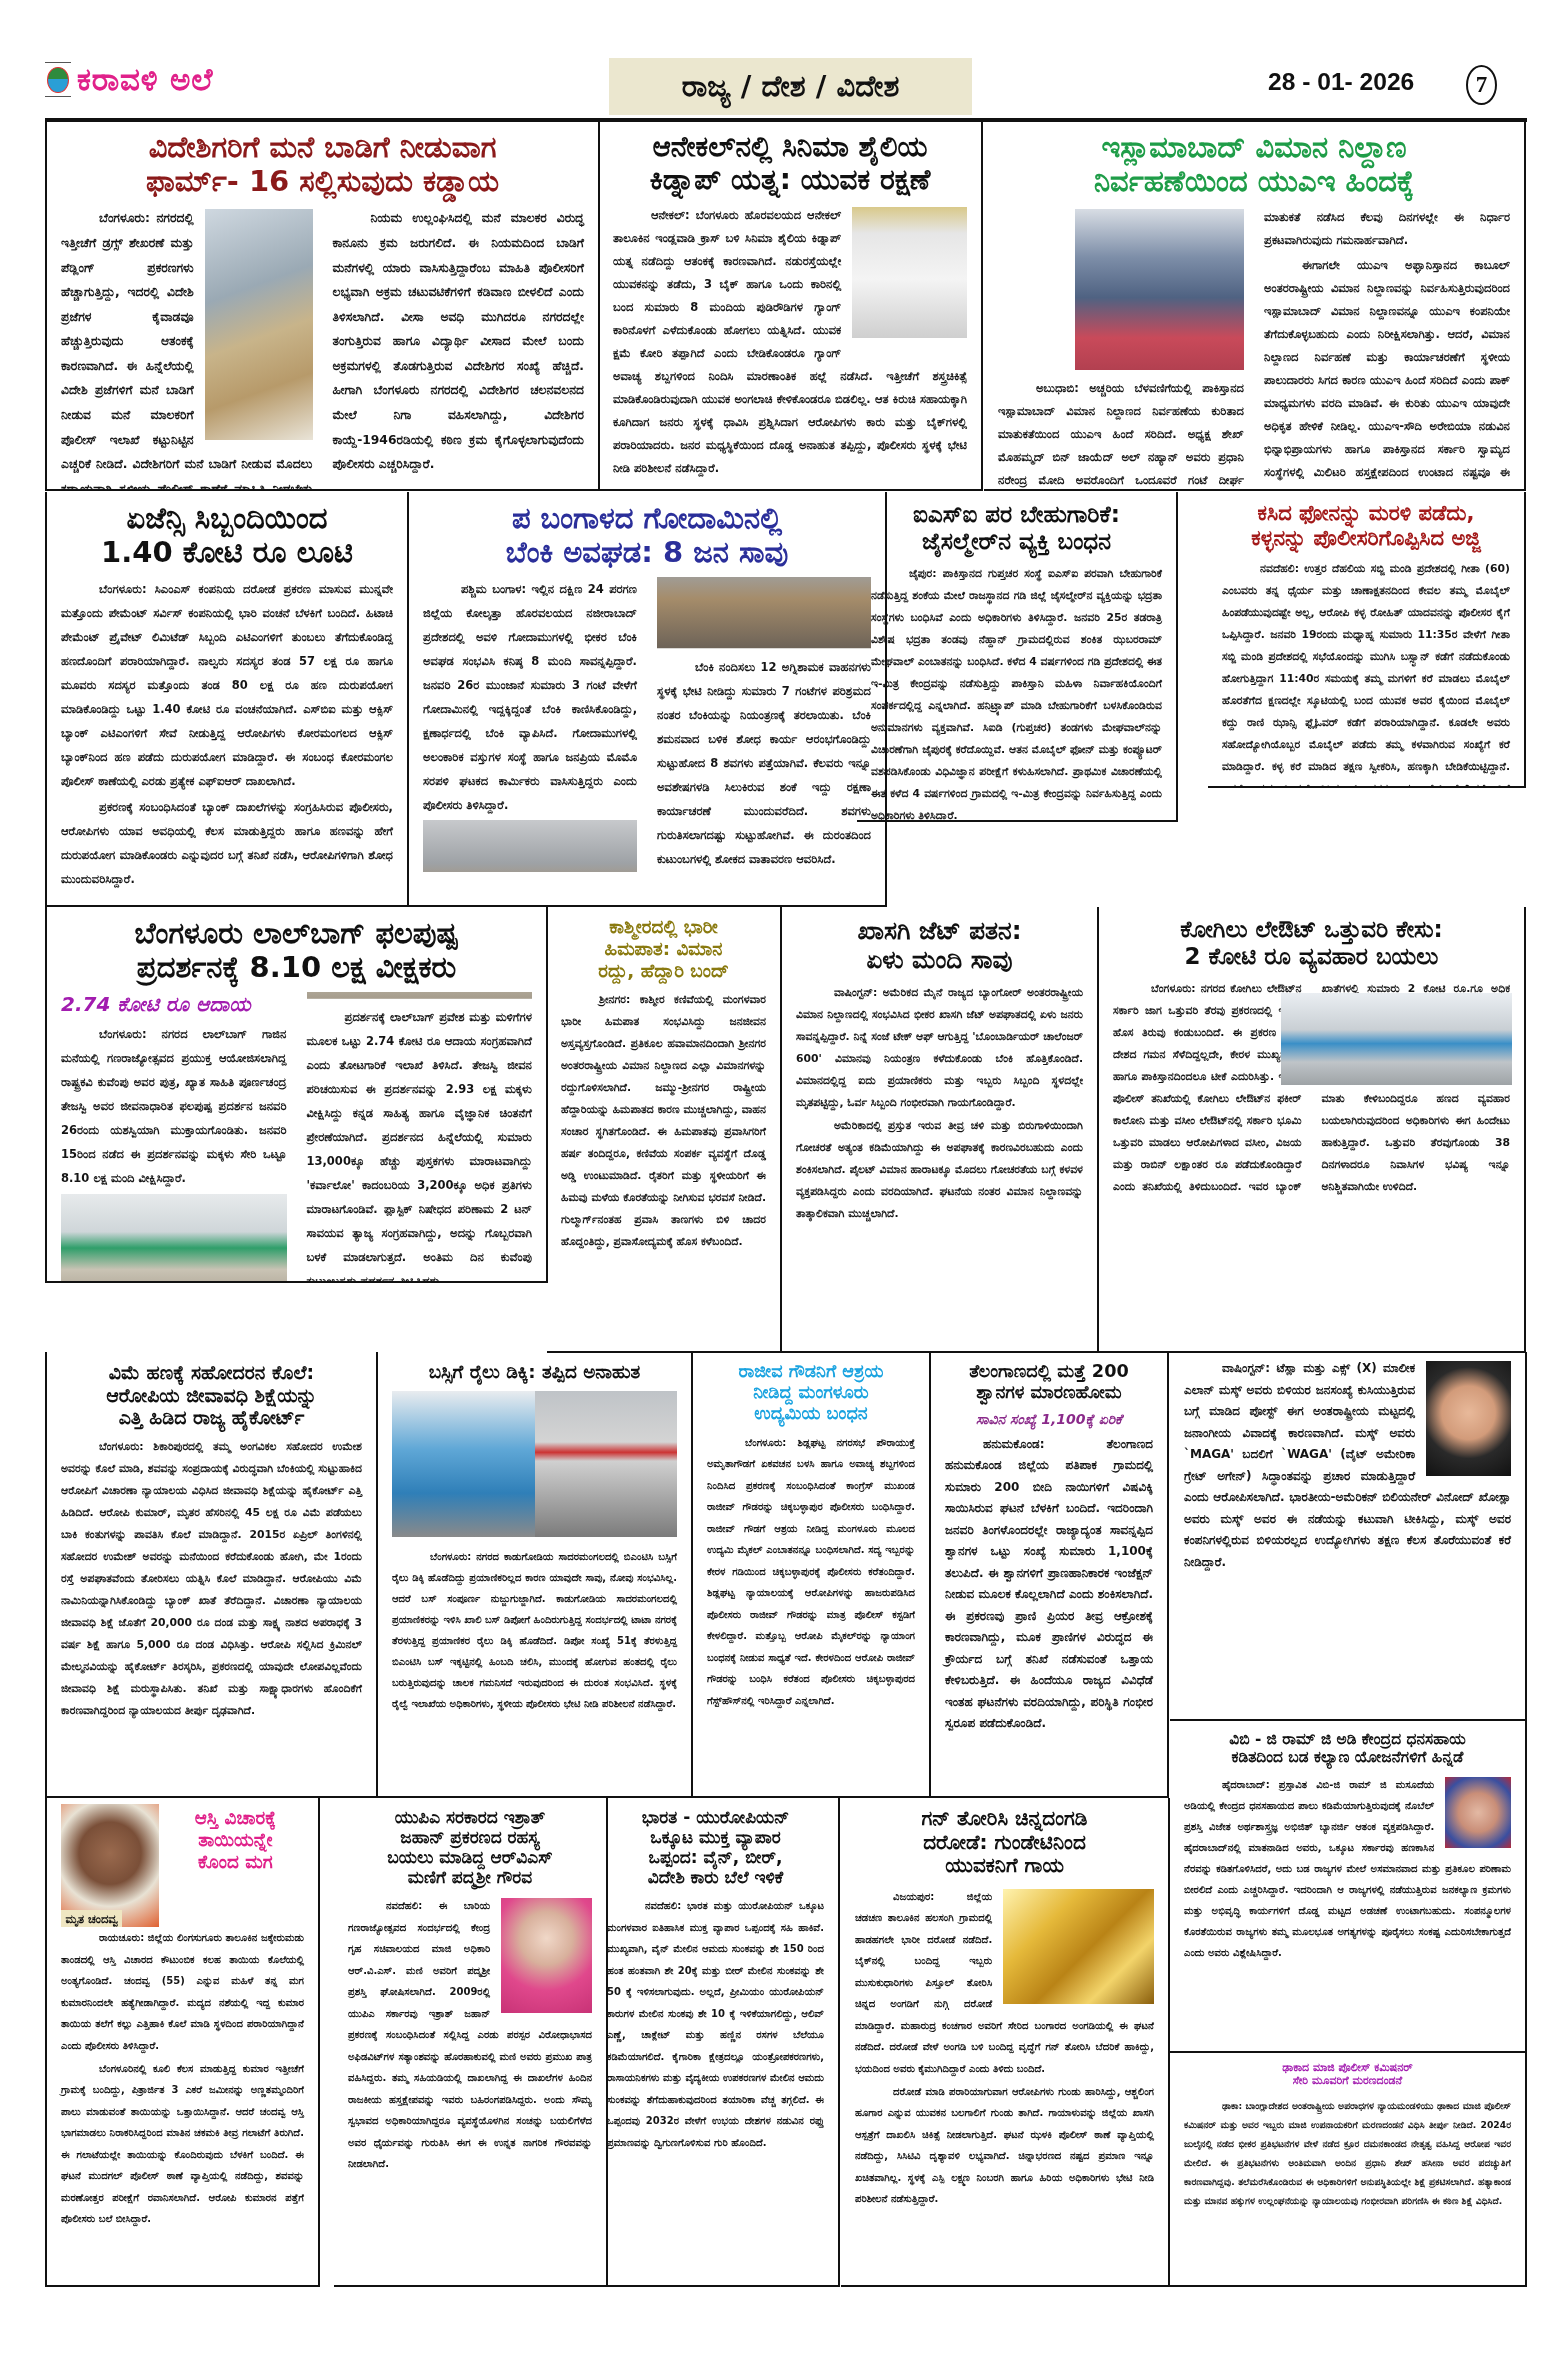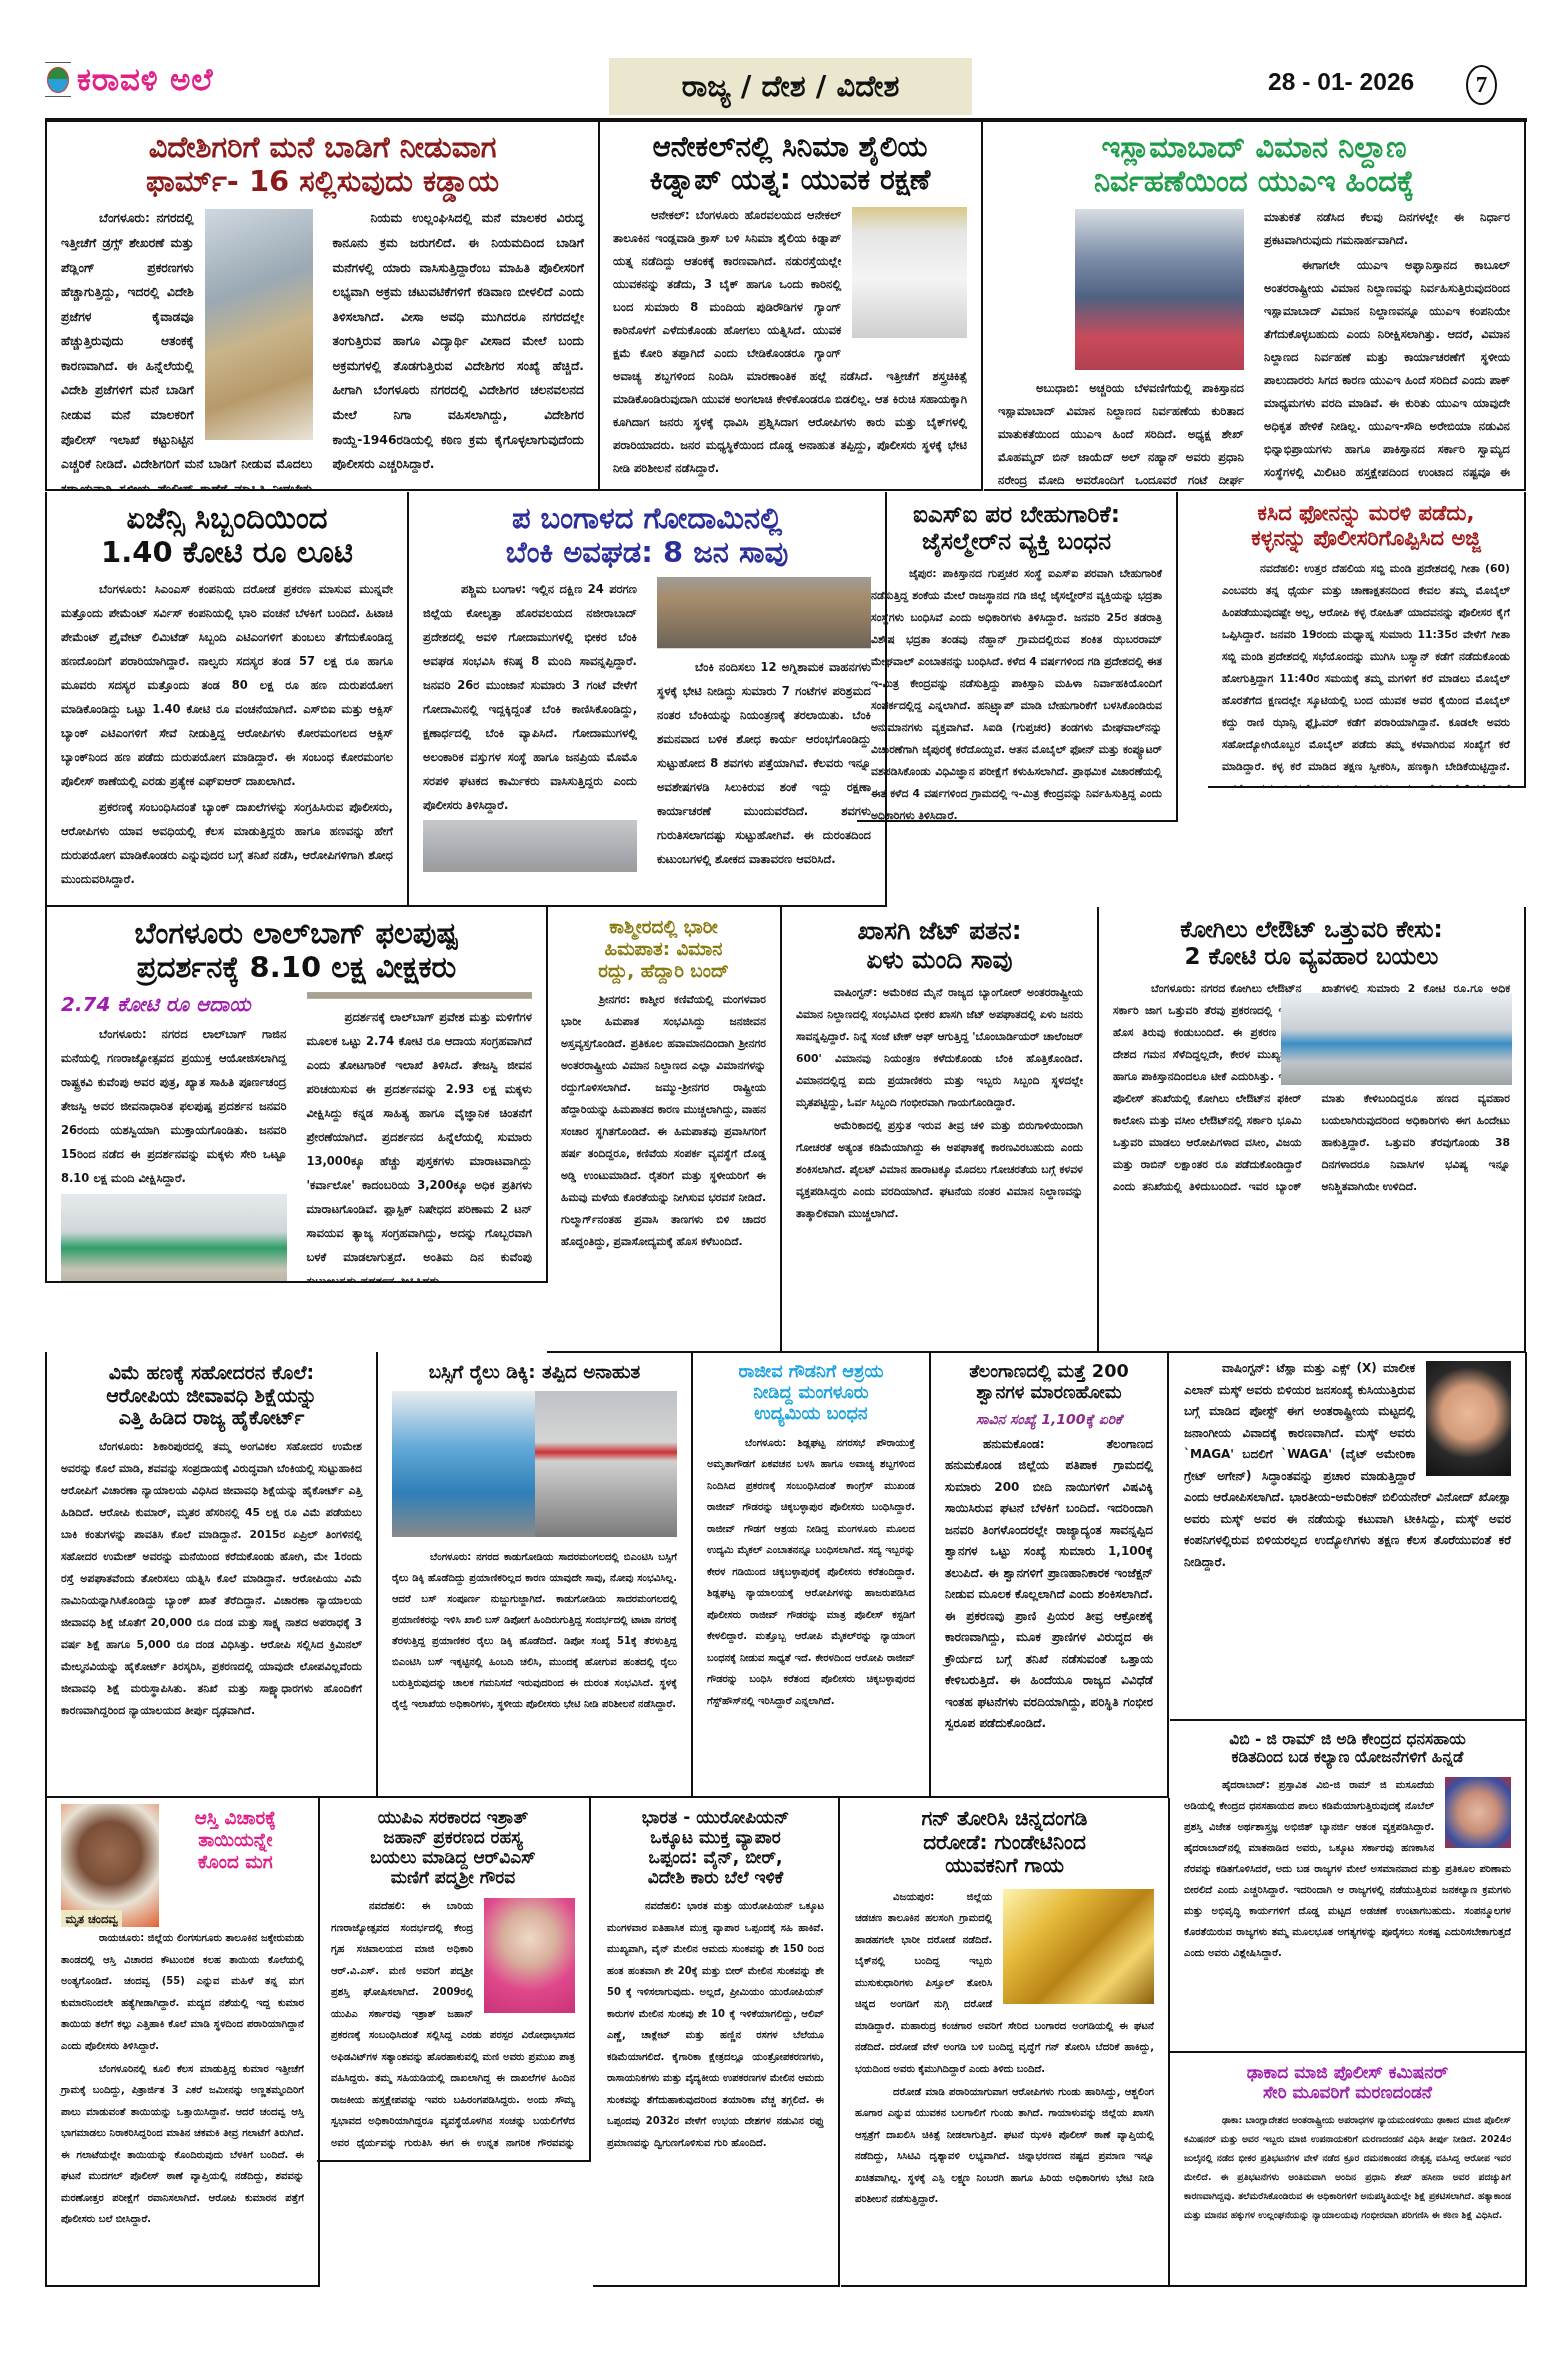--- a/index.html
+++ b/index.html
@@ -255,21 +255,21 @@
       <div>ತಾಯಿಯನ್ನೇ</div>
       <div>ಕೊಂದ ಮಗ</div>
     </div>
   </div>
   <div class="body" style="font-size:10px; line-height:21.5px;">
     <p>ರಾಯಚೂರು: ಜಿಲ್ಲೆಯ ಲಿಂಗಸುಗೂರು ತಾಲೂಕಿನ ಜಕ್ಕೇರುಮಡು ತಾಂಡದಲ್ಲಿ ಆಸ್ತಿ ವಿಚಾರದ ಕೌಟುಂಬಿಕ ಕಲಹ ತಾಯಿಯ ಕೊಲೆಯಲ್ಲಿ ಅಂತ್ಯಗೊಂಡಿದೆ. ಚಂದವ್ವ (55) ಎನ್ನುವ ಮಹಿಳೆ ತನ್ನ ಮಗ ಕುಮಾರನಿಂದಲೇ ಹತ್ಯೆಗೀಡಾಗಿದ್ದಾರೆ. ಮದ್ಯದ ನಶೆಯಲ್ಲಿ ಇದ್ದ ಕುಮಾರ ತಾಯಿಯ ತಲೆಗೆ ಕಲ್ಲು ಎತ್ತಿಹಾಕಿ ಕೊಲೆ ಮಾಡಿ ಸ್ಥಳದಿಂದ ಪರಾರಿಯಾಗಿದ್ದಾನೆ ಎಂದು ಪೊಲೀಸರು ತಿಳಿಸಿದ್ದಾರೆ.</p>
     <p>ಬೆಂಗಳೂರಿನಲ್ಲಿ ಕೂಲಿ ಕೆಲಸ ಮಾಡುತ್ತಿದ್ದ ಕುಮಾರ ಇತ್ತೀಚೆಗೆ ಗ್ರಾಮಕ್ಕೆ ಬಂದಿದ್ದು, ಪಿತ್ರಾರ್ಜಿತ 3 ಎಕರೆ ಜಮೀನನ್ನು ಅಣ್ಣತಮ್ಮಂದಿರಿಗೆ ಪಾಲು ಮಾಡುವಂತೆ ತಾಯಿಯನ್ನು ಒತ್ತಾಯಿಸಿದ್ದಾನೆ. ಆದರೆ ಚಂದವ್ವ ಆಸ್ತಿ ಭಾಗಮಾಡಲು ನಿರಾಕರಿಸಿದ್ದರಿಂದ ಮಾತಿನ ಚಕಮಕಿ ತೀವ್ರ ಗಲಾಟೆಗೆ ತಿರುಗಿದೆ. ಈ ಗಲಾಟೆಯಲ್ಲೇ ತಾಯಿಯನ್ನು ಕೊಂದಿರುವುದು ಬೆಳಕಿಗೆ ಬಂದಿದೆ. ಈ ಘಟನೆ ಮುದಗಲ್ ಪೊಲೀಸ್ ಠಾಣೆ ವ್ಯಾಪ್ತಿಯಲ್ಲಿ ನಡೆದಿದ್ದು, ಶವವನ್ನು ಮರಣೋತ್ತರ ಪರೀಕ್ಷೆಗೆ ರವಾನಿಸಲಾಗಿದೆ. ಆರೋಪಿ ಕುಮಾರನ ಪತ್ತೆಗೆ ಪೊಲೀಸರು ಬಲೆ ಬೀಸಿದ್ದಾರೆ.</p>
   </div>
 </div>
 
-<div class="art" style="left:317px; top:1798px; width:274px; height:364px;">
+<div class="art" style="left:334px; top:1798px; width:274px; height:489px;">
   <div class="hl black" style="font-size:17px;">
     <div>ಯುಪಿಎ ಸರಕಾರದ ಇಶ್ರಾತ್</div>
     <div>ಜಹಾನ್ ಪ್ರಕರಣದ ರಹಸ್ಯ</div>
     <div>ಬಯಲು ಮಾಡಿದ್ದ ಆರ್‌ವಿಎಸ್</div>
     <div>ಮಣಿಗೆ ಪದ್ಮಶ್ರೀ ಗೌರವ</div>
   </div>
   <div class="body" style="font-size:10px; line-height:21.5px;">
     <div class="photo" style="width:91px; height:115px; background:radial-gradient(circle at 50% 35%,#f0d8c8 0%,#d8b09c 30%,#e0488c 60%,#c83276 100%);"></div>
     <p>ನವದೆಹಲಿ: ಈ ಬಾರಿಯ ಗಣರಾಜ್ಯೋತ್ಸವದ ಸಂದರ್ಭದಲ್ಲಿ ಕೇಂದ್ರ ಗೃಹ ಸಚಿವಾಲಯದ ಮಾಜಿ ಅಧಿಕಾರಿ ಆರ್.ವಿ.ಎಸ್. ಮಣಿ ಅವರಿಗೆ ಪದ್ಮಶ್ರೀ ಪ್ರಶಸ್ತಿ ಘೋಷಿಸಲಾಗಿದೆ. 2009ರಲ್ಲಿ ಯುಪಿಎ ಸರ್ಕಾರವು ಇಶ್ರಾತ್ ಜಹಾನ್ ಪ್ರಕರಣಕ್ಕೆ ಸಂಬಂಧಿಸಿದಂತೆ ಸಲ್ಲಿಸಿದ್ದ ಎರಡು ಪರಸ್ಪರ ವಿರೋಧಾಭಾಸದ ಅಫಿಡವಿಟ್‌ಗಳ ಸತ್ಯಾಂಶವನ್ನು ಹೊರಹಾಕುವಲ್ಲಿ ಮಣಿ ಅವರು ಪ್ರಮುಖ ಪಾತ್ರ ವಹಿಸಿದ್ದರು. ತಮ್ಮ ಸಹಿಯಡಿಯಲ್ಲಿ ದಾಖಲಾಗಿದ್ದ ಈ ದಾಖಲೆಗಳ ಹಿಂದಿನ ರಾಜಕೀಯ ಹಸ್ತಕ್ಷೇಪವನ್ನು ಇವರು ಬಹಿರಂಗಪಡಿಸಿದ್ದರು. ಅಂದು ಸೌಮ್ಯ ಸ್ವಭಾವದ ಅಧಿಕಾರಿಯಾಗಿದ್ದರೂ ವ್ಯವಸ್ಥೆಯೊಳಗಿನ ಸಂಚನ್ನು ಬಯಲಿಗೆಳೆದ ಅವರ ಧೈರ್ಯವನ್ನು ಗುರುತಿಸಿ ಈಗ ಈ ಉನ್ನತ ನಾಗರಿಕ ಗೌರವವನ್ನು ನೀಡಲಾಗಿದೆ.</p>
   </div>
@@ -294,21 +294,21 @@
     <div>ಯುವಕನಿಗೆ ಗಾಯ</div>
   </div>
   <div class="body" style="font-size:10px; line-height:21.5px;">
     <div class="photo" style="width:151px; height:115px; background:linear-gradient(135deg,#fff3b0 0%,#e5b93a 30%,#b98316 55%,#f3d46a 75%,#8a5e0c 100%);"></div>
     <p>ವಿಜಯಪುರ: ಜಿಲ್ಲೆಯ ಚಡಚಣ ತಾಲೂಕಿನ ಹಲಸಂಗಿ ಗ್ರಾಮದಲ್ಲಿ ಹಾಡಹಗಲೇ ಭಾರೀ ದರೋಡೆ ನಡೆದಿದೆ. ಬೈಕ್‌ನಲ್ಲಿ ಬಂದಿದ್ದ ಇಬ್ಬರು ಮುಸುಕುಧಾರಿಗಳು ಪಿಸ್ತೂಲ್ ತೋರಿಸಿ ಚಿನ್ನದ ಅಂಗಡಿಗೆ ನುಗ್ಗಿ ದರೋಡೆ ಮಾಡಿದ್ದಾರೆ. ಮಹಾರುದ್ರ ಕಂಚಗಾರ ಅವರಿಗೆ ಸೇರಿದ ಬಂಗಾರದ ಅಂಗಡಿಯಲ್ಲಿ ಈ ಘಟನೆ ನಡೆದಿದೆ. ದರೋಡೆ ವೇಳೆ ಅಂಗಡಿ ಬಳಿ ಬಂದಿದ್ದ ವೃದ್ಧೆಗೆ ಗನ್ ತೋರಿಸಿ ಬೆದರಿಕೆ ಹಾಕಿದ್ದು, ಭಯದಿಂದ ಅವರು ಕೈಮುಗಿದಿದ್ದಾರೆ ಎಂದು ತಿಳಿದು ಬಂದಿದೆ.</p>
     <p>ದರೋಡೆ ಮಾಡಿ ಪರಾರಿಯಾಗುವಾಗ ಆರೋಪಿಗಳು ಗುಂಡು ಹಾರಿಸಿದ್ದು, ಆಶ್ಚಲಿಂಗ ಹೂಗಾರ ಎನ್ನುವ ಯುವಕನ ಬಲಗಾಲಿಗೆ ಗುಂಡು ತಾಗಿದೆ. ಗಾಯಾಳುವನ್ನು ಜಿಲ್ಲೆಯ ಖಾಸಗಿ ಆಸ್ಪತ್ರೆಗೆ ದಾಖಲಿಸಿ ಚಿಕಿತ್ಸೆ ನೀಡಲಾಗುತ್ತಿದೆ. ಘಟನೆ ಝಳಕಿ ಪೊಲೀಸ್ ಠಾಣೆ ವ್ಯಾಪ್ತಿಯಲ್ಲಿ ನಡೆದಿದ್ದು, ಸಿಸಿಟಿವಿ ದೃಶ್ಯಾವಳಿ ಲಭ್ಯವಾಗಿದೆ. ಚಿನ್ನಾಭರಣದ ನಷ್ಟದ ಪ್ರಮಾಣ ಇನ್ನೂ ಖಚಿತವಾಗಿಲ್ಲ. ಸ್ಥಳಕ್ಕೆ ಎಸ್ಪಿ ಲಕ್ಷ್ಮಣ ನಿಂಬರಗಿ ಹಾಗೂ ಹಿರಿಯ ಅಧಿಕಾರಿಗಳು ಭೇಟಿ ನೀಡಿ ಪರಿಶೀಲನೆ ನಡೆಸುತ್ತಿದ್ದಾರೆ.</p>
   </div>
 </div>
 
 <div class="art" style="left:1170px; top:2053px; width:357px; height:234px;">
-  <div class="hl red" style="font-size:17px;">
+  <div class="hl red" style="font-size:11px;">
     <div>ಢಾಕಾದ ಮಾಜಿ ಪೊಲೀಸ್ ಕಮಿಷನರ್</div>
     <div>ಸೇರಿ ಮೂವರಿಗೆ ಮರಣದಂಡನೆ</div>
   </div>
   <div class="body" style="font-size:9.2px; line-height:19px;">
     <p>ಢಾಕಾ: ಬಾಂಗ್ಲಾದೇಶದ ಅಂತರಾಷ್ಟ್ರೀಯ ಅಪರಾಧಗಳ ನ್ಯಾಯಮಂಡಳಿಯು ಢಾಕಾದ ಮಾಜಿ ಪೊಲೀಸ್ ಕಮಿಷನರ್ ಮತ್ತು ಅವರ ಇಬ್ಬರು ಮಾಜಿ ಉಪನಾಯಕರಿಗೆ ಮರಣದಂಡನೆ ವಿಧಿಸಿ ತೀರ್ಪು ನೀಡಿದೆ. 2024ರ ಜುಲೈನಲ್ಲಿ ನಡೆದ ಭೀಕರ ಪ್ರತಿಭಟನೆಗಳ ವೇಳೆ ನಡೆದ ಕ್ರೂರ ದಮನಕಾಂಡದ ನೇತೃತ್ವ ವಹಿಸಿದ್ದ ಆರೋಪ ಇವರ ಮೇಲಿದೆ. ಈ ಪ್ರತಿಭಟನೆಗಳು ಅಂತಿಮವಾಗಿ ಅಂದಿನ ಪ್ರಧಾನಿ ಶೇಖ್ ಹಸೀನಾ ಅವರ ಪದಚ್ಯುತಿಗೆ ಕಾರಣವಾಗಿದ್ದವು. ತಲೆಮರೆಸಿಕೊಂಡಿರುವ ಈ ಅಧಿಕಾರಿಗಳಿಗೆ ಅನುಪಸ್ಥಿತಿಯಲ್ಲೇ ಶಿಕ್ಷೆ ಪ್ರಕಟಿಸಲಾಗಿದೆ. ಹತ್ಯಾಕಾಂಡ ಮತ್ತು ಮಾನವ ಹಕ್ಕುಗಳ ಉಲ್ಲಂಘನೆಯನ್ನು ನ್ಯಾಯಾಲಯವು ಗಂಭೀರವಾಗಿ ಪರಿಗಣಿಸಿ ಈ ಕಠಿಣ ಶಿಕ್ಷೆ ವಿಧಿಸಿದೆ.</p>
   </div>
 </div>
 
 
 </body></html>

